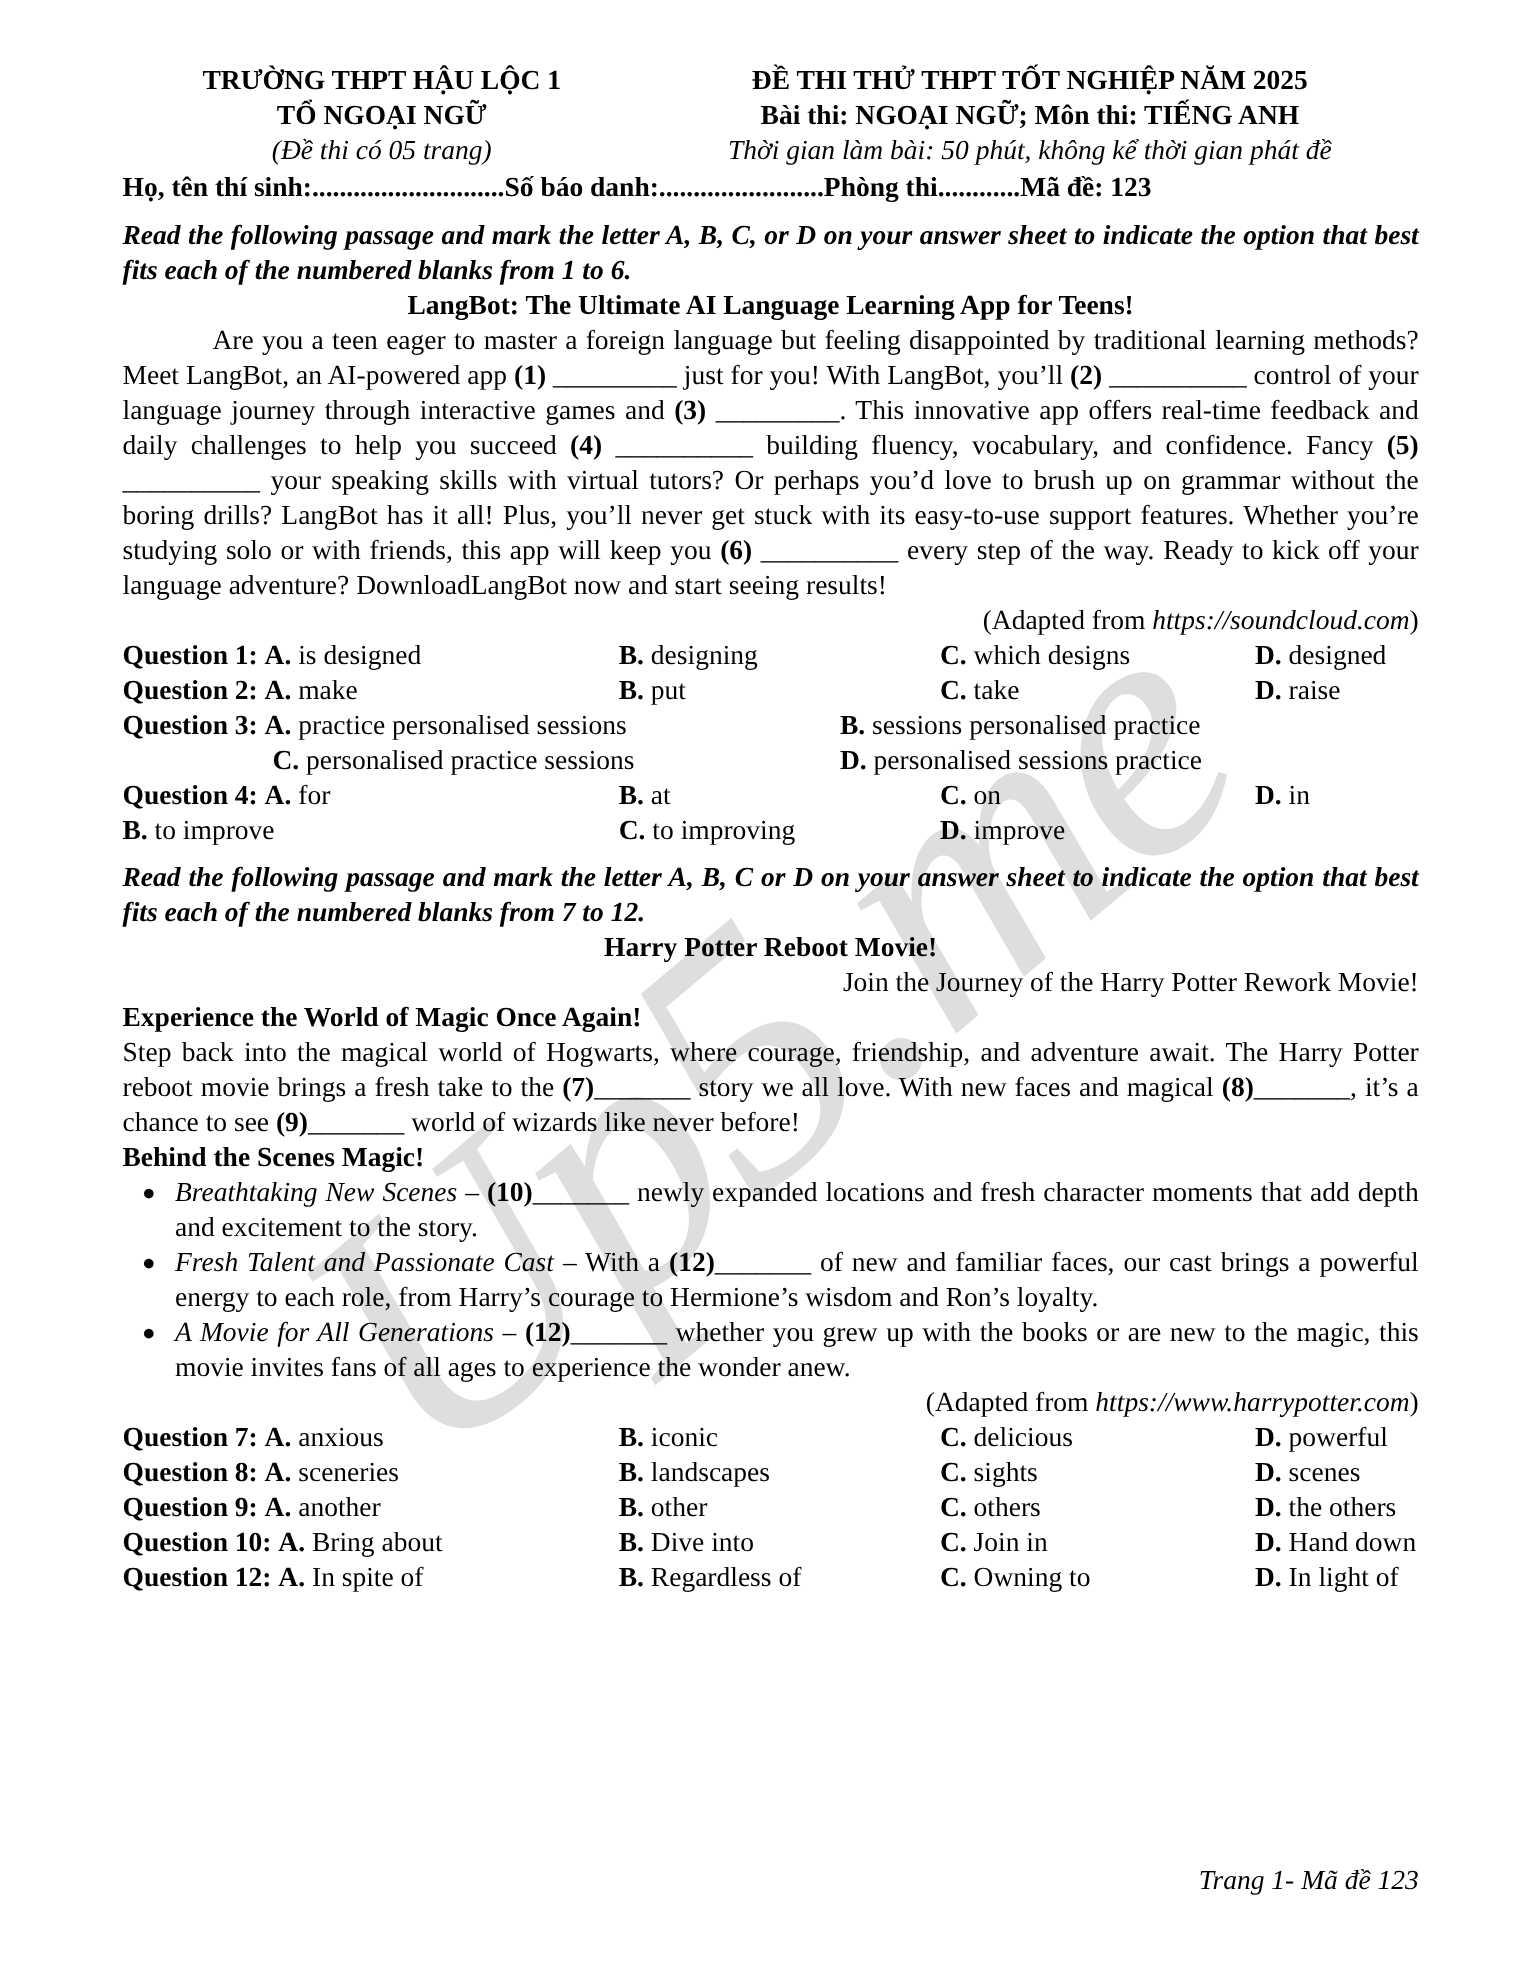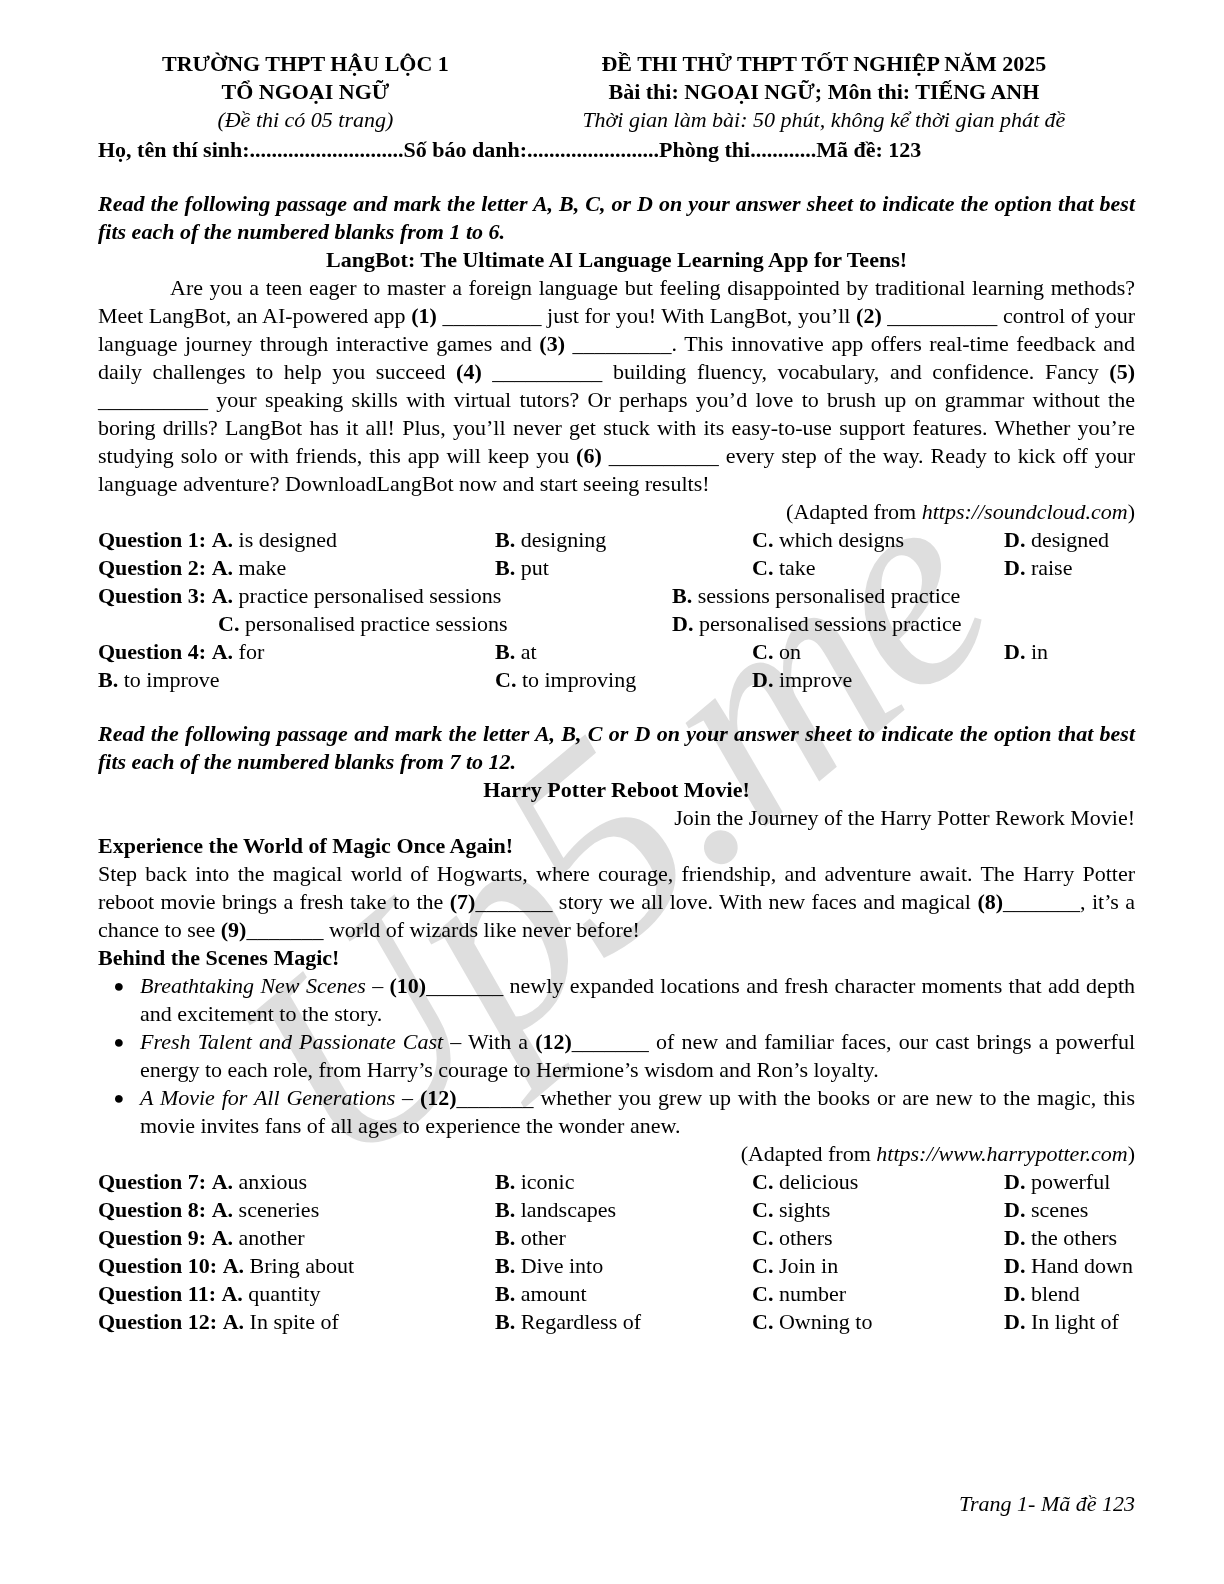--- a/index.html
+++ b/index.html
@@ -29,21 +29,21 @@
   }
   .content{position:relative;z-index:1;padding:50px 89px 0 98px;}
   
   .hdr{display:flex;}
   .hdr-left{width:40%;text-align:center;}
   .hdr-right{width:60%;text-align:center;}
   .b{font-weight:bold;}
   .i{font-style:italic;}
   .candidate-line{font-weight:bold;margin-top:2px;}
   
-  .instruction{font-weight:bold;font-style:italic;text-align:justify;margin-top:26px;}
+  .instruction{font-weight:bold;font-style:italic;text-align:justify;margin-top:10px;}
   .passage-title{font-weight:bold;text-align:center;}
   .passage{text-align:justify;}
   .passage-first{text-indent:72px;}
   .source-line{text-align:right;}
   .subtitle{text-align:right;}
   .subhead{font-weight:bold;}
   
   .q-row{display:grid;grid-template-columns:357px 217px 212px 1fr;gap:40px;}
   .q-row-2col{display:grid;grid-template-columns:574px 1fr;}
   .q-indent{padding-left:120px;}
@@ -169,26 +169,20 @@
     <span><span class="okey k">D.</span> <span class="t">the others</span></span>
   </div>
 
   <div class="q-row">
     <span><b class="q-label">Question 10:</b> <span class="okey k">A.</span> <span class="t">Bring about</span></span>
     <span><span class="okey k">B.</span> <span class="t">Dive into</span></span>
     <span><span class="okey k">C.</span> <span class="t">Join in</span></span>
     <span><span class="okey k">D.</span> <span class="t">Hand down</span></span>
   </div>
 
-  <div class="q-row">
-    <span><b class="q-label">Question 11:</b> <span class="okey k">A.</span> <span class="t">quantity</span></span>
-    <span><span class="okey k">B.</span> <span class="t">amount</span></span>
-    <span><span class="okey k">C.</span> <span class="t">number</span></span>
-    <span><span class="okey k">D.</span> <span class="t">blend</span></span>
-  </div>
 
   <div class="q-row">
     <span><b class="q-label">Question 12:</b> <span class="okey k">A.</span> <span class="t">In spite of</span></span>
     <span><span class="okey k">B.</span> <span class="t">Regardless of</span></span>
     <span><span class="okey k">C.</span> <span class="t">Owning to</span></span>
     <span><span class="okey k">D.</span> <span class="t">In light of</span></span>
   </div>
 </div>
 
 

